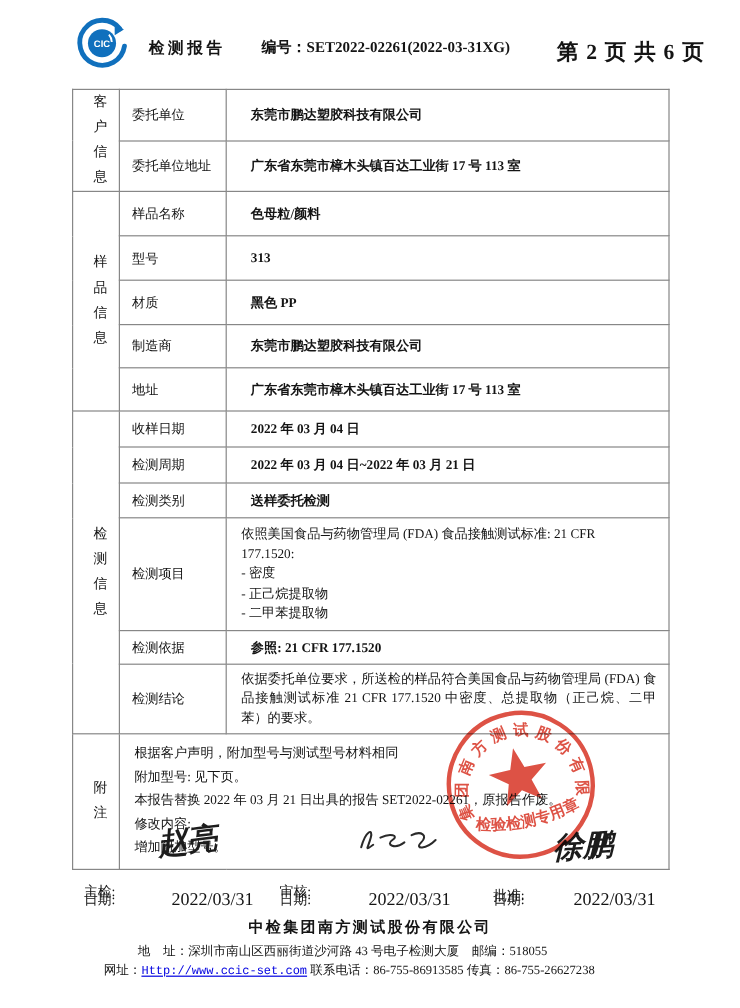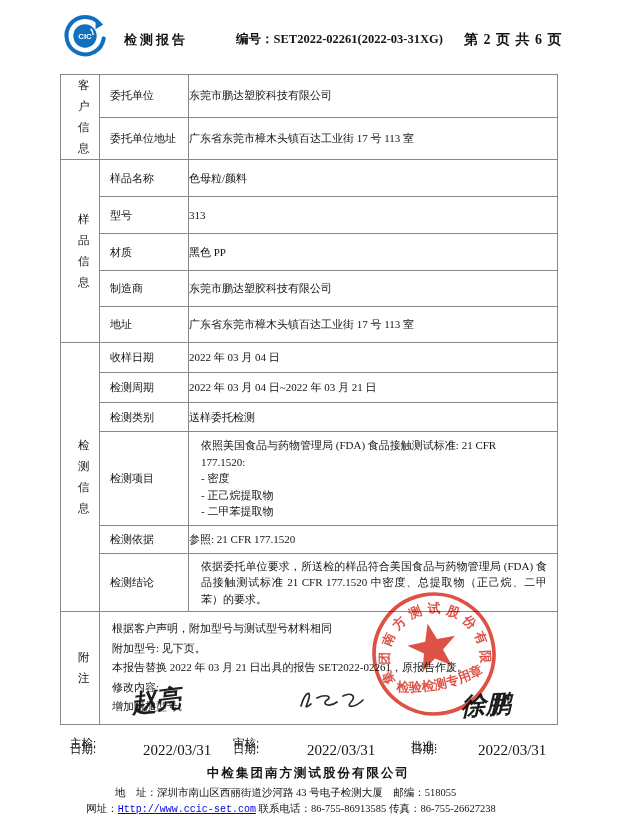--- a/index.html
+++ b/index.html
@@ -6,36 +6,36 @@
   body{
     width:617px;height:840px;background:#ffffff;position:relative;
     font-family:"Liberation Serif","DejaVu Serif",serif;color:#141414;
     overflow:hidden;
   }
   .abs{position:absolute;}
 
   
   .logo{left:61px;top:12px;width:48px;height:48px;}
   .report-title{left:124px;top:31px;font-size:13px;font-weight:bold;letter-spacing:3px;}
-  .report-no{left:236px;top:31px;font-size:12.5px;font-weight:bold;}
-  .page-info{left:464px;top:31px;font-size:14px;font-weight:bold;letter-spacing:1px;}
+  .report-no{left:218px;top:31px;font-size:12.5px;font-weight:bold;}
+  .page-info{left:464px;top:31px;font-size:18px;font-weight:bold;letter-spacing:1px;}
 
   
   table.report{
     position:absolute;left:60px;top:74px;width:497px;
     border-collapse:collapse;table-layout:fixed;font-size:11px;
   }
   table.report td{border:1px solid #878787;vertical-align:middle;overflow:hidden;}
   col.c1{width:39px;} col.c2{width:89px;} col.c3{width:369px;}
   td.sec{
     text-align:center;letter-spacing:1px;line-height:21px;
     padding:0 17px;word-break:break-all;font-size:11.5px;
   }
   td.lbl{padding-left:10px;}
-  td.val{padding-left:0;padding-right:10px;}
+  td.val{padding-left:20px;padding-right:10px;font-weight:bold;}
   .h32{height:32px;} .h34{height:34px;} .h33{height:33px;}
   .h27{height:27px;} .h26{height:26px;} .h25{height:25px;}
   td.multi{padding:5px 10px 5px 12px;}
   td.multi .line{line-height:16.5px;}
   td.concl{padding:4px 10px 4px 12px;line-height:16.5px;text-align:justify;}
   td.notes-cell{padding:7px 10px 7px 12px;vertical-align:top;}
   td.notes-cell .line{line-height:19.5px;}
 
   
   .sig-label{font-size:11.5px;margin-top:36px;}

